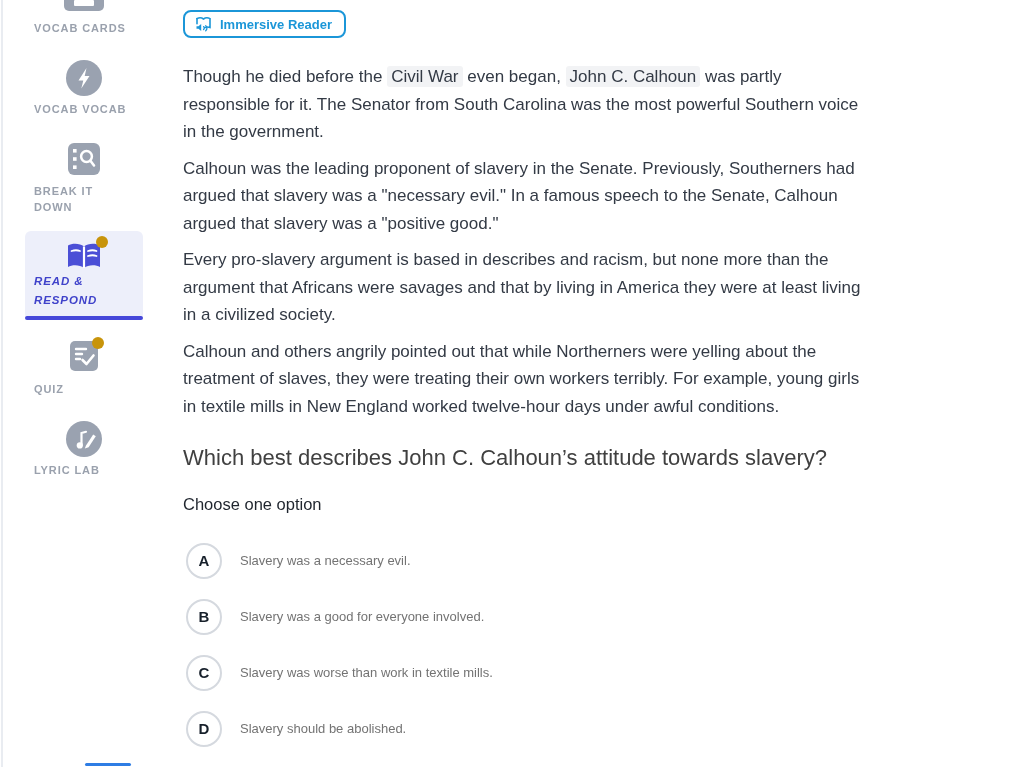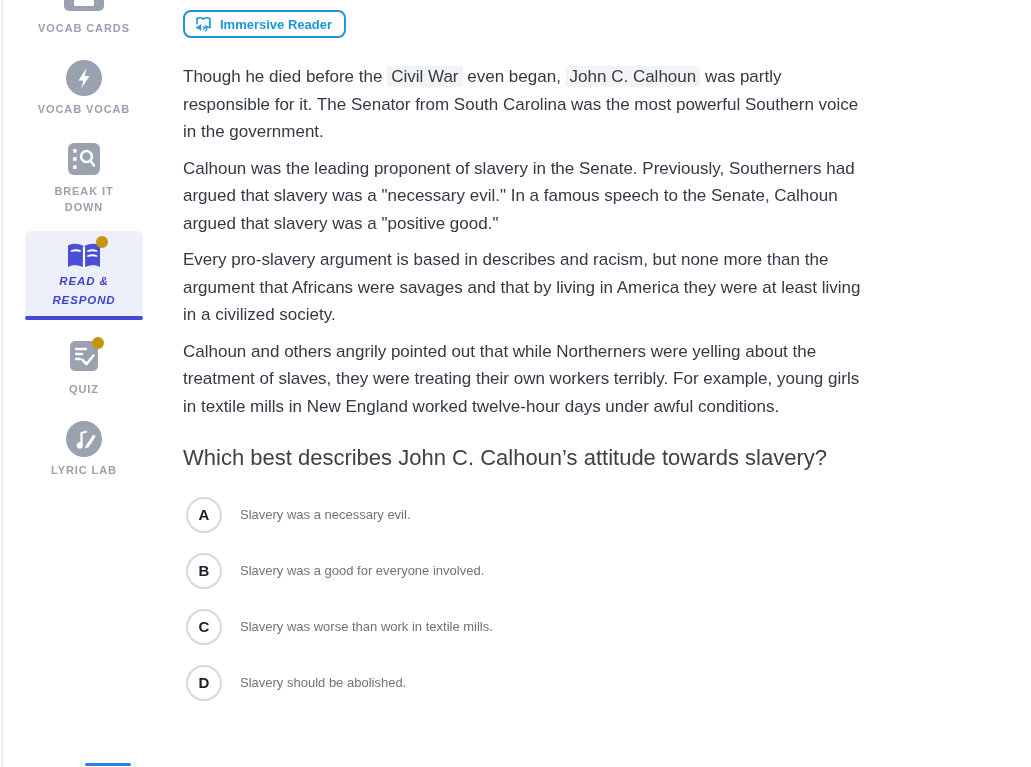--- a/index.html
+++ b/index.html
@@ -14,23 +14,23 @@
 
   
   .left-edge {
     position: absolute; left: 1px; top: 0; bottom: 0; width: 2px;
     background: #e9ecf1;
   }
 
   
   .sidebar { position: absolute; left: 0; top: 0; width: 170px; height: 767px; }
   .nav-label {
-    position: absolute; left: 0; width: 168px; text-align: center;
+    position: absolute; left: 0; width: 168px; 
     font-size: 11px; font-weight: 700; letter-spacing: 0.9px;
-    color: #9aa1ad; line-height: 16px;
+    color: #9aa1ad; line-height: 16px; padding-left: 34px;
   }
   .nav-label span { display: block; }
   .active-card {
     position: absolute; left: 25px; top: 231px; width: 118px; height: 89px;
     background: #edeffa; border-radius: 6px;
   }
   .active-underline {
     position: absolute; left: 25px; top: 316px; width: 118px; height: 4px;
     background: #4547d9; border-radius: 3px;
   }
@@ -192,20 +192,21 @@
 
     <div class="passage">
       <p><span>Though he died before the </span><span class="vocab-term">Civil War</span><span> even began, </span><span class="vocab-term">John C. Calhoun</span><span> was partly responsible for it. The Senator from South Carolina was the most powerful Southern voice in the government.</span></p>
       <p><span>Calhoun was the leading proponent of slavery in the Senate. Previously, Southerners had argued that slavery was a "necessary evil." In a famous speech to the Senate, Calhoun argued that slavery was a "positive good."</span></p>
       <p><span>Every pro-slavery argument is based in describes and racism, but none more than the argument that Africans were savages and that by living in America they were at least living in a civilized society.</span></p>
       <p><span>Calhoun and others angrily pointed out that while Northerners were yelling about the treatment of slaves, they were treating their own workers terribly. For example, young girls in textile mills in New England worked twelve-hour days under awful conditions.</span></p>
     </div>
 
     <div class="question-block">
       <div class="question-prompt">Which best describes John C. Calhoun’s attitude towards slavery?</div>
+      <div class="choose-line">Choose one option</div>
 
       <div class="options">
         <div class="option-row">
           <div class="option-circle">A</div>
           <div class="option-text">Slavery was a necessary evil.</div>
         </div>
         <div class="option-row">
           <div class="option-circle">B</div>
           <div class="option-text">Slavery was a good for everyone involved.</div>
         </div>

